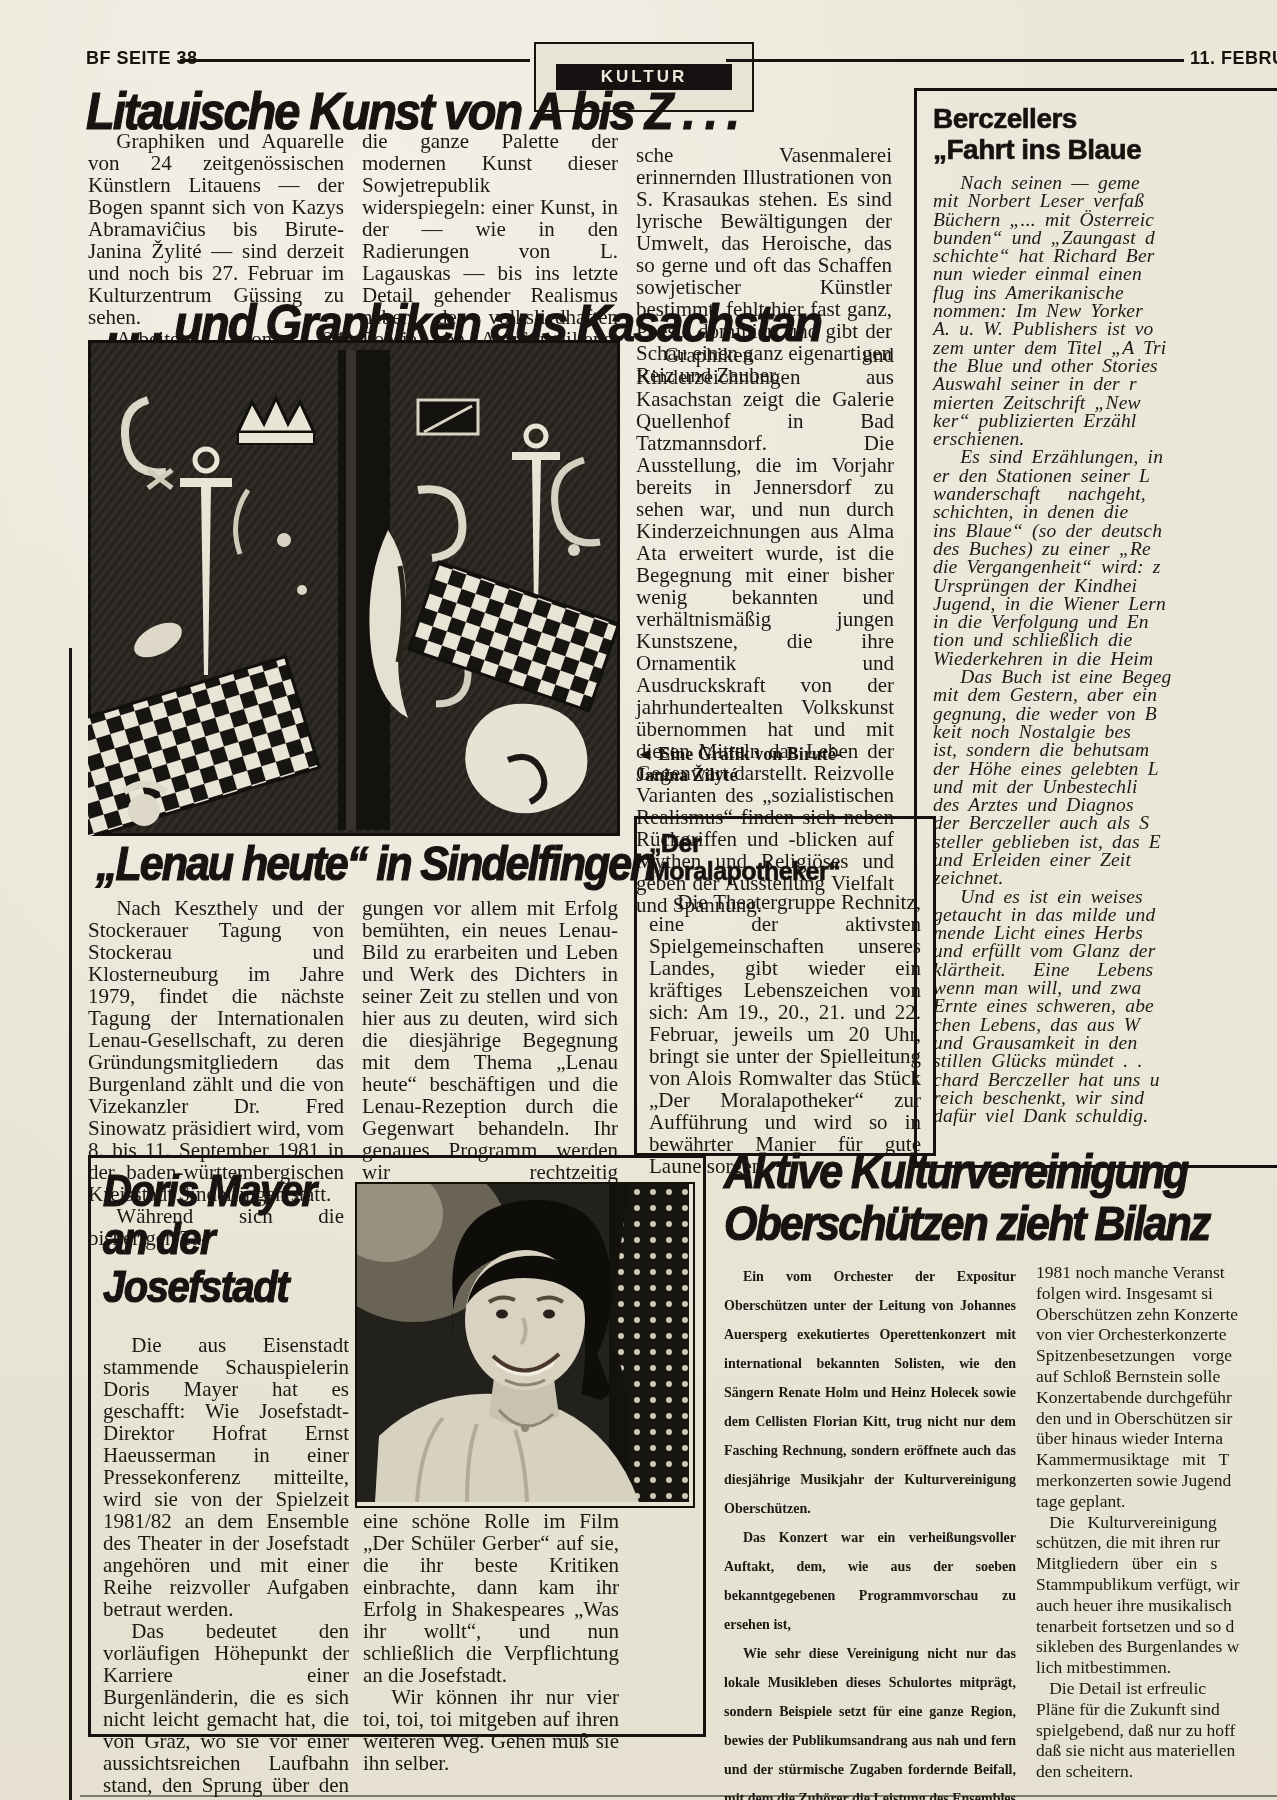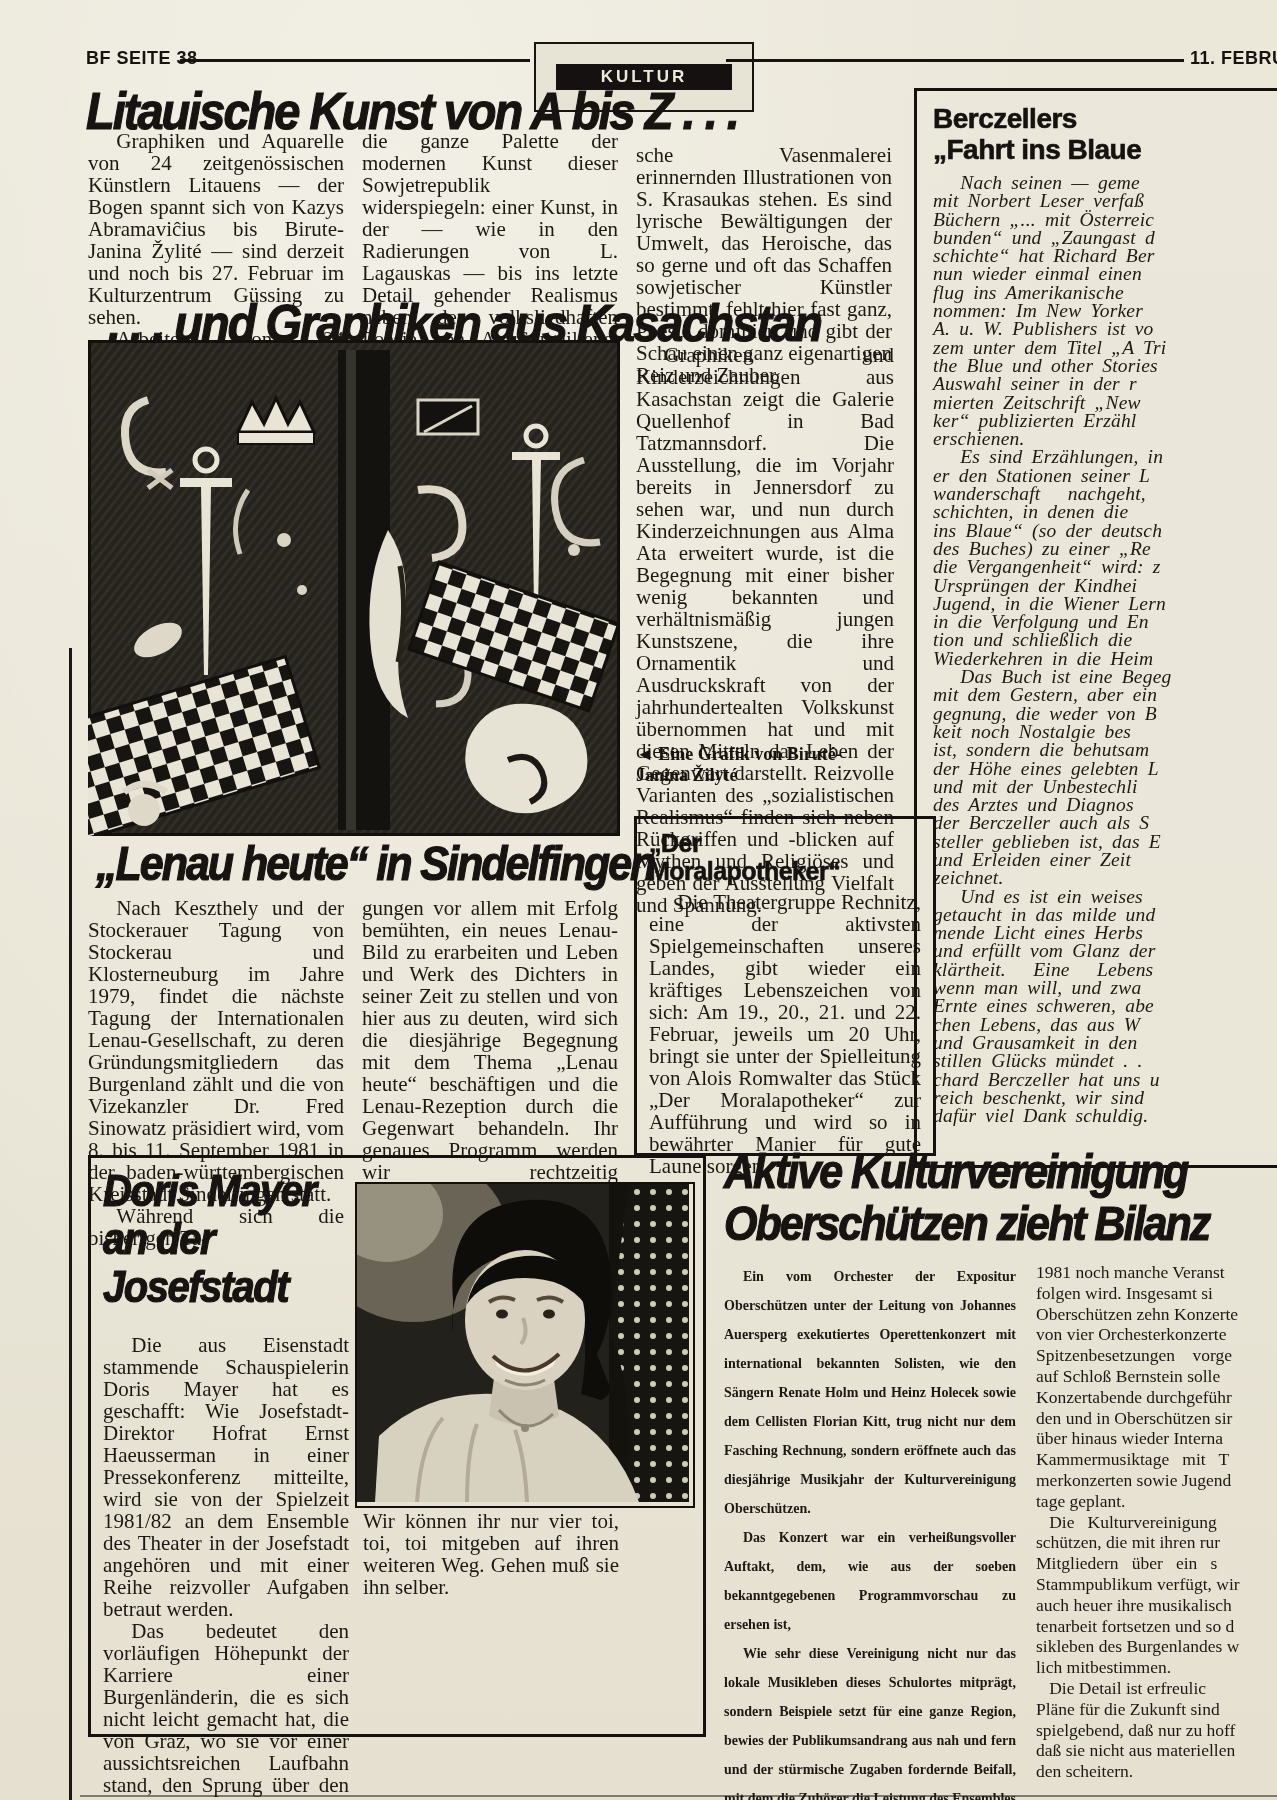--- a/index.html
+++ b/index.html
@@ -267,20 +267,21 @@
         <circle cx="168" cy="244" r="4" fill="#8d8776"></circle>
       </svg>
     </div>
 
     <div class="abs col" style="left:12px;top:176px;width:246px;">
         <p class="para">Die aus Eisenstadt stammende Schauspielerin Doris Mayer hat es geschafft: Wie Josefstadt-Direktor Hofrat Ernst Haeusserman in einer Pressekonferenz mitteilte, wird sie von der Spielzeit 1981/82 an dem Ensemble des Theater in der Josefstadt angehören und mit einer Reihe reizvoller Aufgaben betraut werden.</p>
         <p class="para">Das bedeutet den vorläufigen Höhepunkt der Karriere einer Burgenländerin, die es sich nicht leicht gemacht hat, die von Graz, wo sie vor einer aussichtsreichen Laufbahn stand, den Sprung über den Ozean wagte und in Lee Strasbergs Theaterschule noch einmal zu lernen begann.</p>
         <p class="para">Mit Erfolg übrigens, denn als sie zurückkam, wartete bereits</p>
       </div>
     <div class="abs col cont" style="left:272px;top:352px;width:256px;">
+        <p class="para">eine schöne Rolle im Film „Der Schüler Gerber“ auf sie, die ihr beste Kritiken einbrachte, dann kam ihr Erfolg in Shakespeares „Was ihr wollt“, und nun schließlich die Verpflichtung an die Josefstadt.</p>
         <p class="para">Wir können ihr nur vier toi, toi, toi mitgeben auf ihren weiteren Weg. Gehen muß sie ihn selber.</p>
       </div>
   </div>
 
   <div class="abs bigh" style="left:724px;top:1144px;font-size:43px;">Aktive Kulturvereinigung</div>
   <div class="abs bigh" style="left:724px;top:1196px;font-size:43px;">Oberschützen zieht Bilanz</div>
   <div class="abs col ob-col1" style="left:724px;top:1262px;width:292px;">
       <p class="para">Ein vom Orchester der Expositur Oberschützen unter der Leitung von Johannes Auersperg exekutiertes Operettenkonzert mit international bekannten Solisten, wie den Sängern Renate Holm und Heinz Holecek sowie dem Cellisten Florian Kitt, trug nicht nur dem Fasching Rechnung, sondern eröffnete auch das diesjährige Musikjahr der Kulturvereinigung Oberschützen.</p>
       <p class="para">Das Konzert war ein verheißungsvoller Auftakt, dem, wie aus der soeben bekanntgegebenen Programmvorschau zu ersehen ist,</p>
       <p class="para">Wie sehr diese Vereinigung nicht nur das lokale Musikleben dieses Schulortes mitprägt, sondern Beispiele setzt für eine ganze Region, bewies der Publikumsandrang aus nah und fern und der stürmische Zugaben fordernde Beifall, mit dem die Zuhörer die Leistung des Ensembles und der Solisten honorierten.</p>

